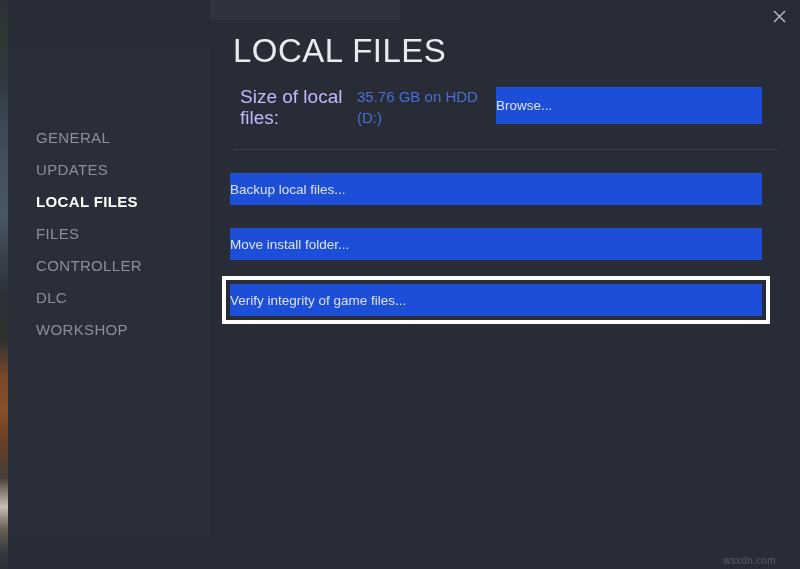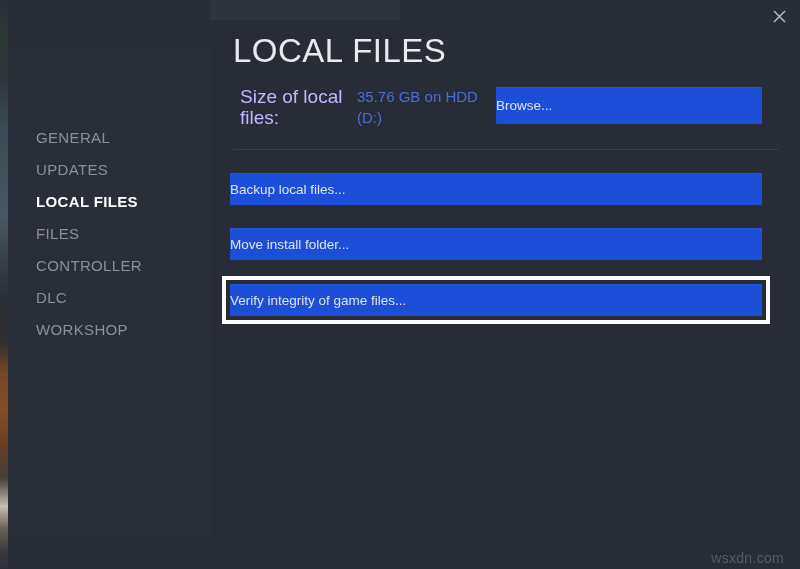--- a/index.html
+++ b/index.html
@@ -196,22 +196,22 @@
     width: 548px;
     height: 48px;
     border: 4px solid #ffffff;
     box-sizing: border-box;
     pointer-events: none;
     z-index: 3;
   }
 
   .watermark {
     position: absolute;
-    right: 16px; bottom: 3px;
-    font-size: 14px;
+    right: 24px; bottom: 3px;
+    font-size: 10px;
     color: #575c66;
     letter-spacing: .3px;
     user-select: none;
   }
 </style>
 </head>
 <body>
 
 <div id="app">
 

